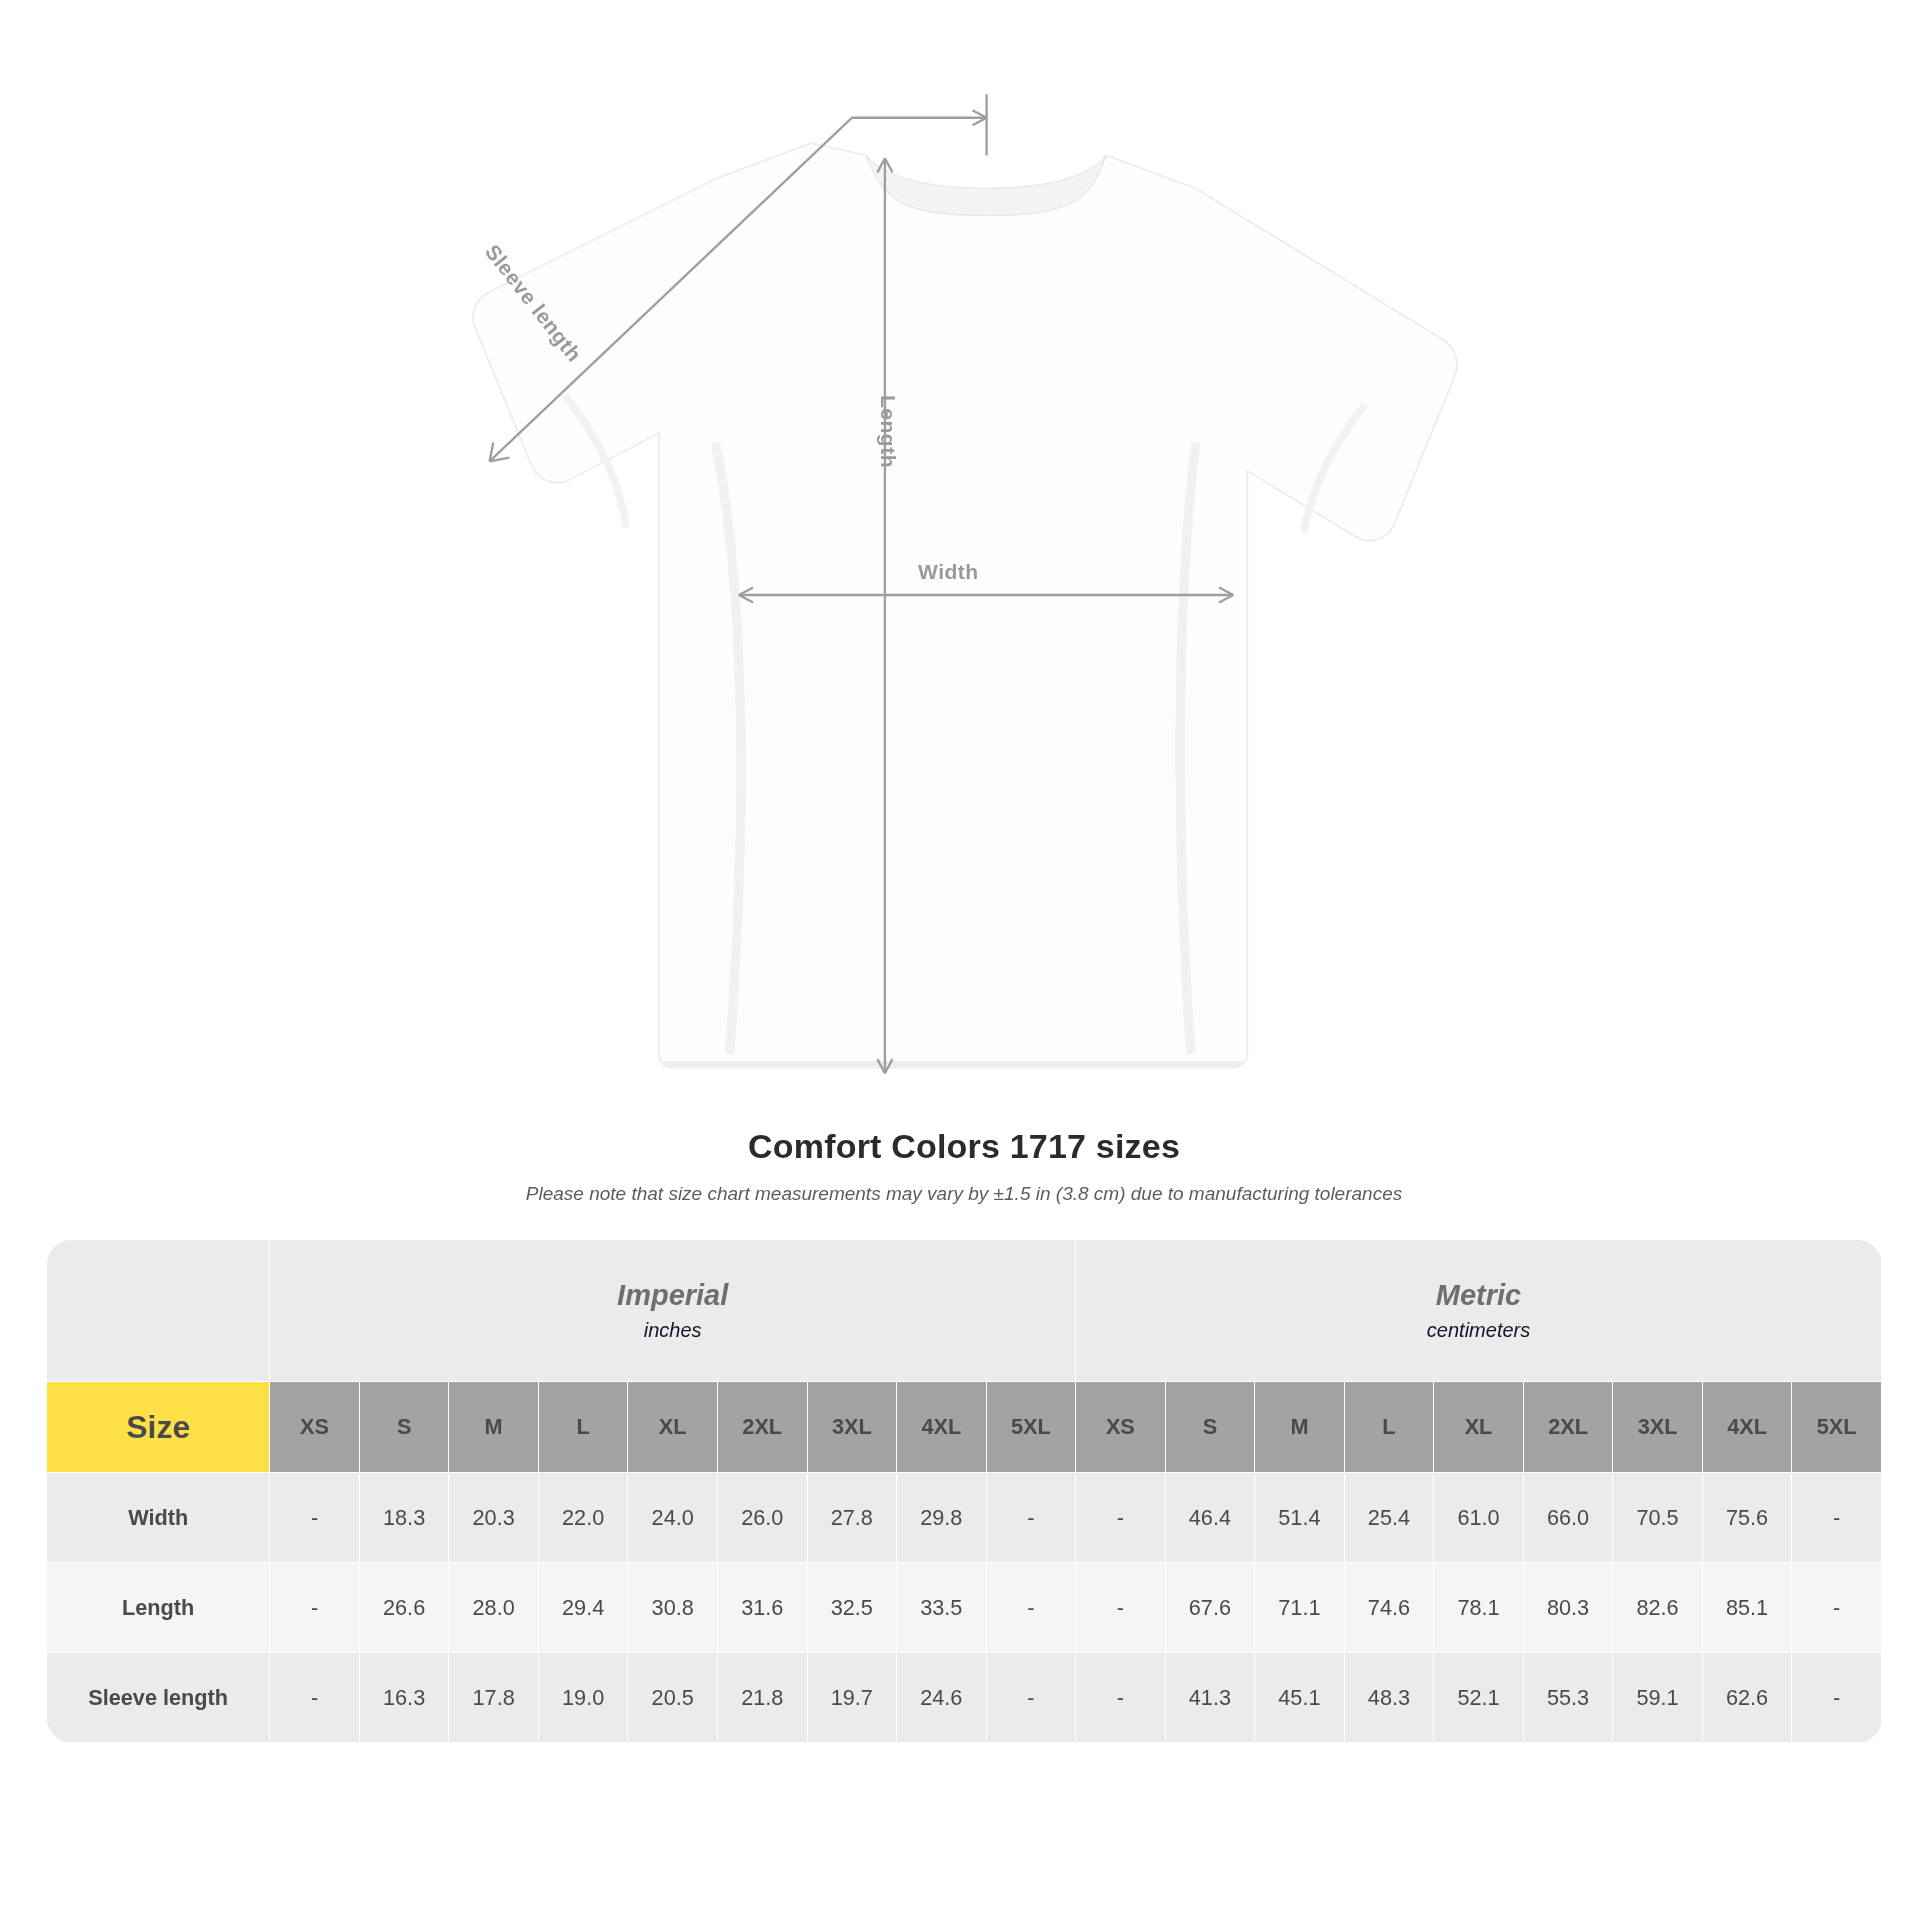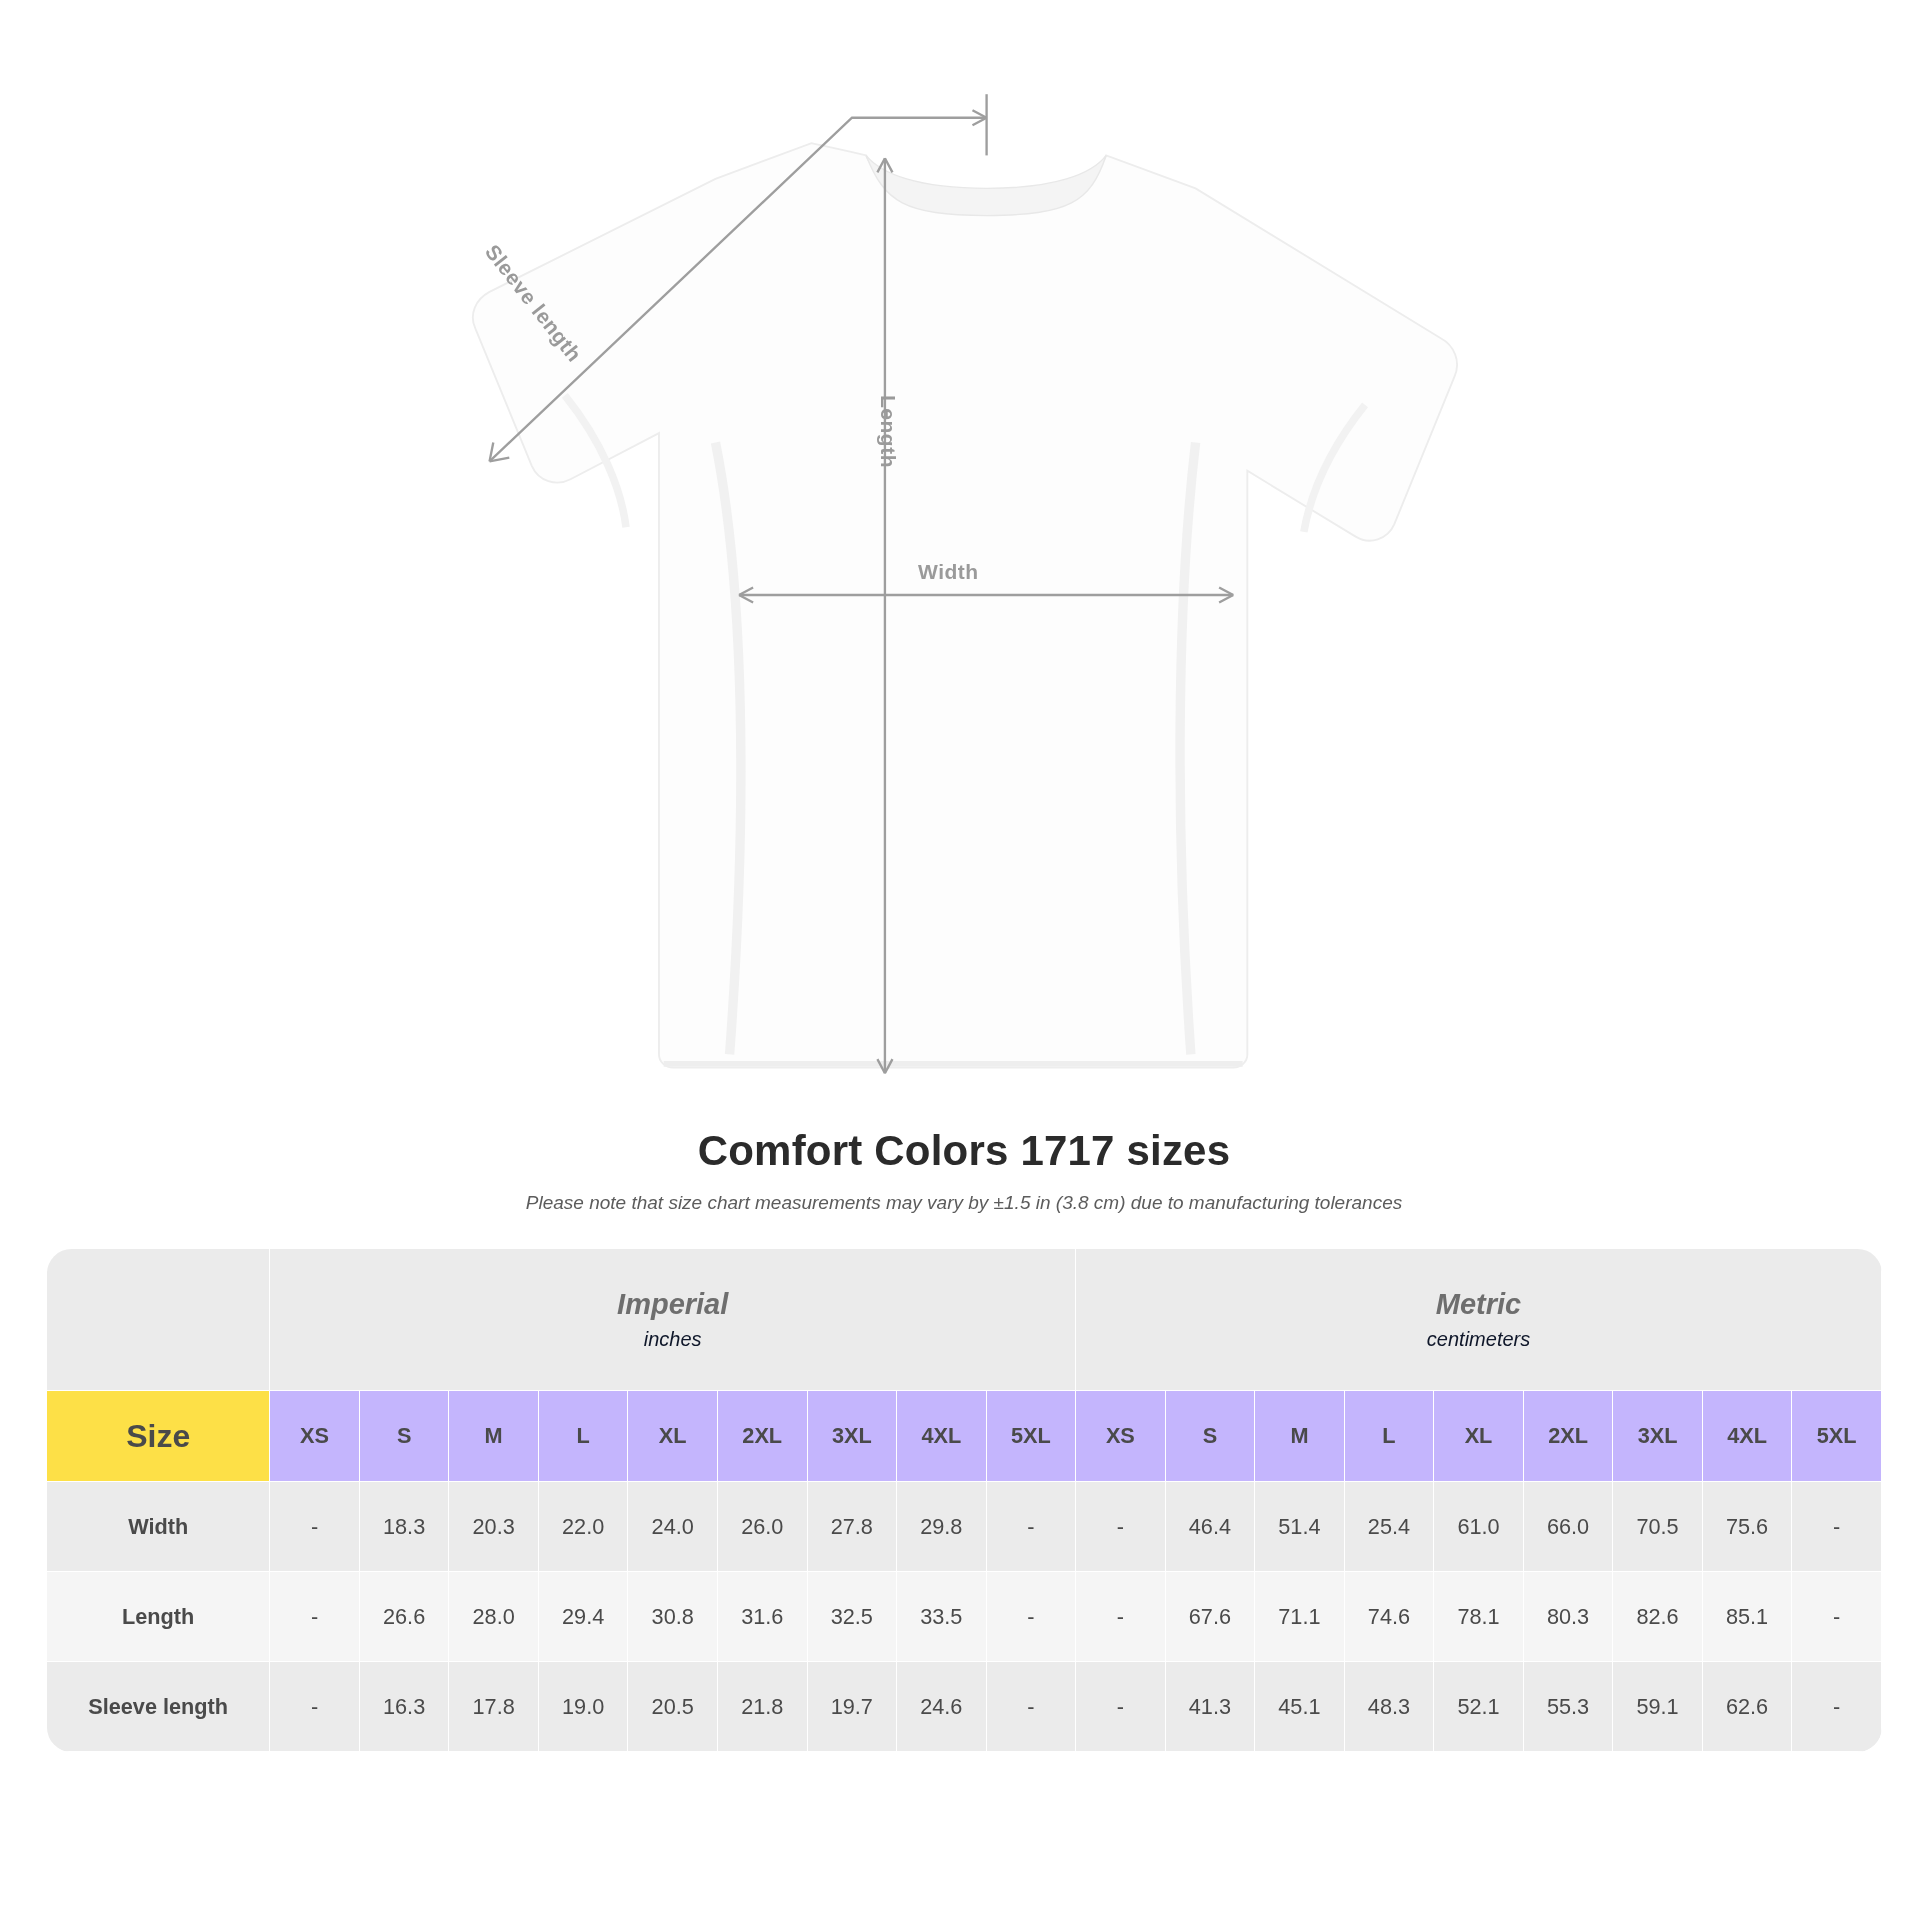--- a/index.html
+++ b/index.html
@@ -52,21 +52,21 @@
     transform-origin: left top;
     font-size: 21px;
   }
 
   
   .title-block {
     text-align: center;
     margin-top: 7.5px;
   }
   .chart-title {
-    font-size: 42px;
+    font-size: 34px;
     font-weight: bold;
     color: #2b2b2b;
     margin: 16px;
     letter-spacing: 0.2px;
   }
   .chart-note {
     font-size: 19px;
     font-style: italic;
     color: #5c5c5c;
     margin-top: 17px;
@@ -107,21 +107,21 @@
     font-size: 20px;
     font-style: italic;
     color: #0f172a;
     display: block;
     margin-top: 7.5px;
   }
   .corner-cell {
     background: #ebebeb;
   }
   .size-row td, .size-row th {
-    background: #c4b5fd;
+    background: #a3a3a3;
     height: 90px;
     font-weight: bold;
     font-size: 22.6px;
     color: #565656;
   }
   .size-row .rowhead {
     background: #fde047;
     font-size: 32px;
   }
   .data-row td {

